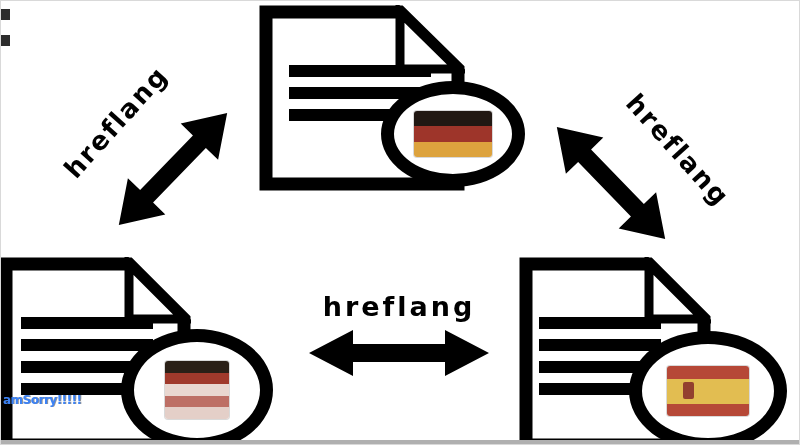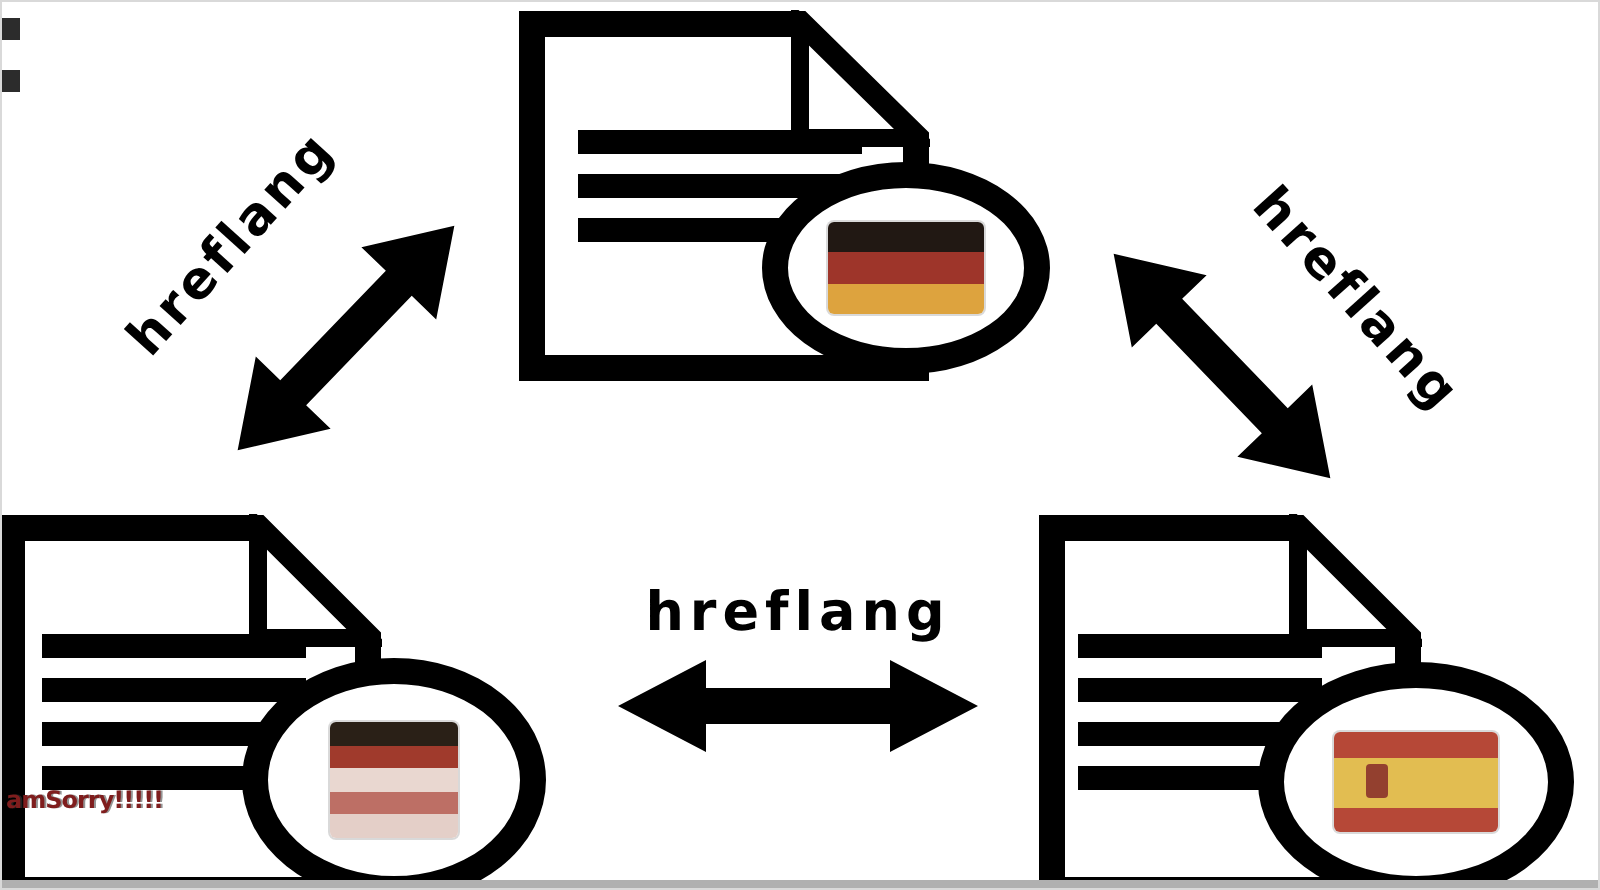--- a/index.html
+++ b/index.html
@@ -41,21 +41,21 @@
     position:absolute; z-index:4; color:#000;
     font-weight:bold; font-size:26px; letter-spacing:2px;
     text-align:center; white-space:nowrap;
   }
   .label-left  { left:30px;  top:106px; width:170px; transform:rotate(-48deg); }
   .label-right { left:592px; top:134px; width:170px; transform:rotate(48deg); }
   .label-mid   { left:300px; top:290px; width:196px; font-size:27px; letter-spacing:3px; }
 
   .watermark {
     position:absolute; z-index:5; left:2px; top:392px;
-    font-size:12px; font-weight:bold; color:#7f1d1d;
+    font-size:12px; font-weight:bold; color:#3b82f6;
     letter-spacing:-0.5px; text-shadow:1px 0 0 rgba(60,60,60,0.55);
   }
   .bottom-band { position:absolute; z-index:6; left:0; right:0; bottom:0; height:4px; background:#b0b0b0; }
   .edge-artifact { position:absolute; z-index:6; left:0; width:9px; height:11px; background:#2c2c2c; }
   .edge-artifact.a1 { top:8px; }
   .edge-artifact.a2 { top:34px; }
 </style>
 </head>
 <body>
 

